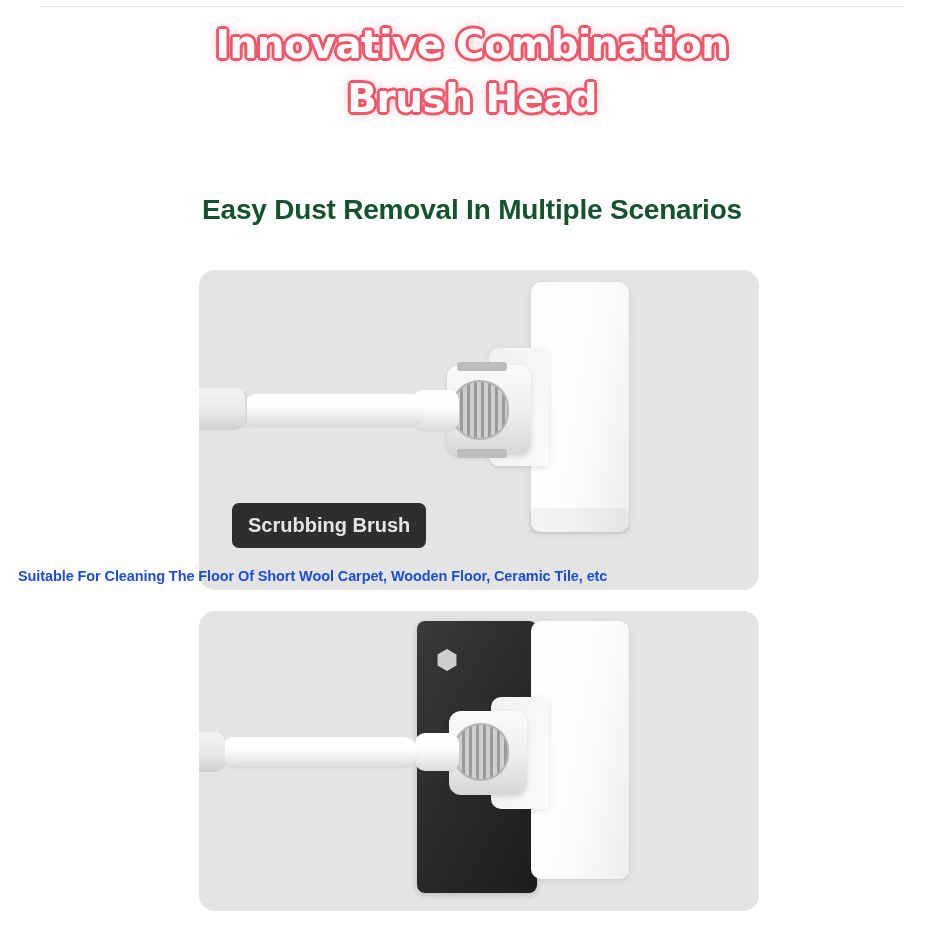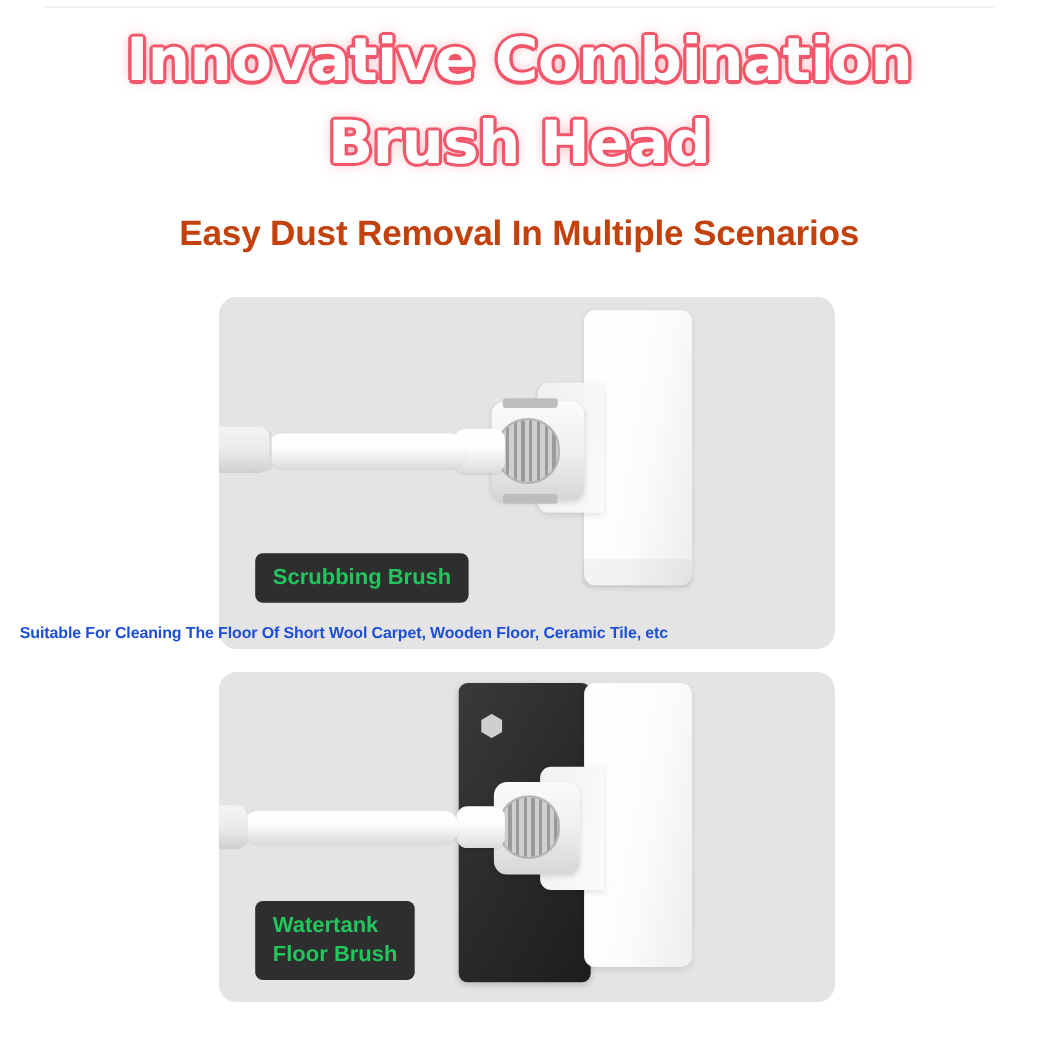--- a/index.html
+++ b/index.html
@@ -30,43 +30,43 @@
   }
 
   
   .headline {
     position: absolute;
     top: 18px;
     left: 0;
     width: 944px;
     text-align: center;
     font-weight: bold;
-    font-size: 54px;
+    font-size: 39px;
     line-height: 1.38;
     letter-spacing: -0.5px;
     color: #ffffff;
     text-shadow:
       3px 0 0 #f2566a, -3px 0 0 #f2566a, 0 3px 0 #f2566a, 0 -3px 0 #f2566a,
       2px 2px 0 #f2566a, -2px 2px 0 #f2566a, 2px -2px 0 #f2566a, -2px -2px 0 #f2566a,
       0 0 12px rgba(242,86,106,0.55);
     font-family: "DejaVu Sans", sans-serif;
   }
   .headline .line2 {
     display: block;
   }
 
   .subhead {
     position: absolute;
     top: 194px;
     left: 0;
     width: 944px;
     text-align: center;
-    font-size: 32px;
-    font-weight: bold;
-    color: #c2410c;
+    font-size: 28px;
+    font-weight: bold;
+    color: #14532d;
     letter-spacing: -0.2px;
   }
 
   
   .panel {
     position: absolute;
     left: 199px;
     width: 560px;
     background: #e4e4e4;
     border-radius: 16px;
@@ -77,21 +77,21 @@
 
   .panel-inner {
     position: absolute;
     inset: 0;
   }
 
   
   .chip {
     position: absolute;
     background: #2e2e2e;
-    color: #22c55e;
+    color: #e5e5e5;
     font-size: 20px;
     font-weight: bold;
     border-radius: 7px;
     padding: 9px 16px 10px 16px;
     line-height: 1.32;
     z-index: 6;
   }
   #chip-1 { left: 33px; bottom: 42px; }
   #chip-2 { left: 33px; bottom: 20px; }
   #chip-2 .chip-l2 { display: block; }
@@ -228,20 +228,16 @@
 
       <div class="nozzle" style="left:254px; top:112px; width:56px; height:58px;"></div>
 
       <div class="pole" style="left:216px; top:122px; width:44px; height:38px; border-radius:10px;"></div>
 
       <div class="pole" style="left:22px; top:126px; width:196px; height:30px;"></div>
       <div class="pole-ring" style="left:18px; top:124px; width:8px; height:34px;"></div>
       <div class="pole-tip" style="left:-20px; top:121px; width:46px; height:40px;"></div>
     </div>
 
-    <div class="chip" id="chip-2">
-      <span>Watertank</span>
-      <span class="chip-l2">Floor Brush</span>
-    </div>
   </div>
 
 
 </div>
 
 </body></html>

